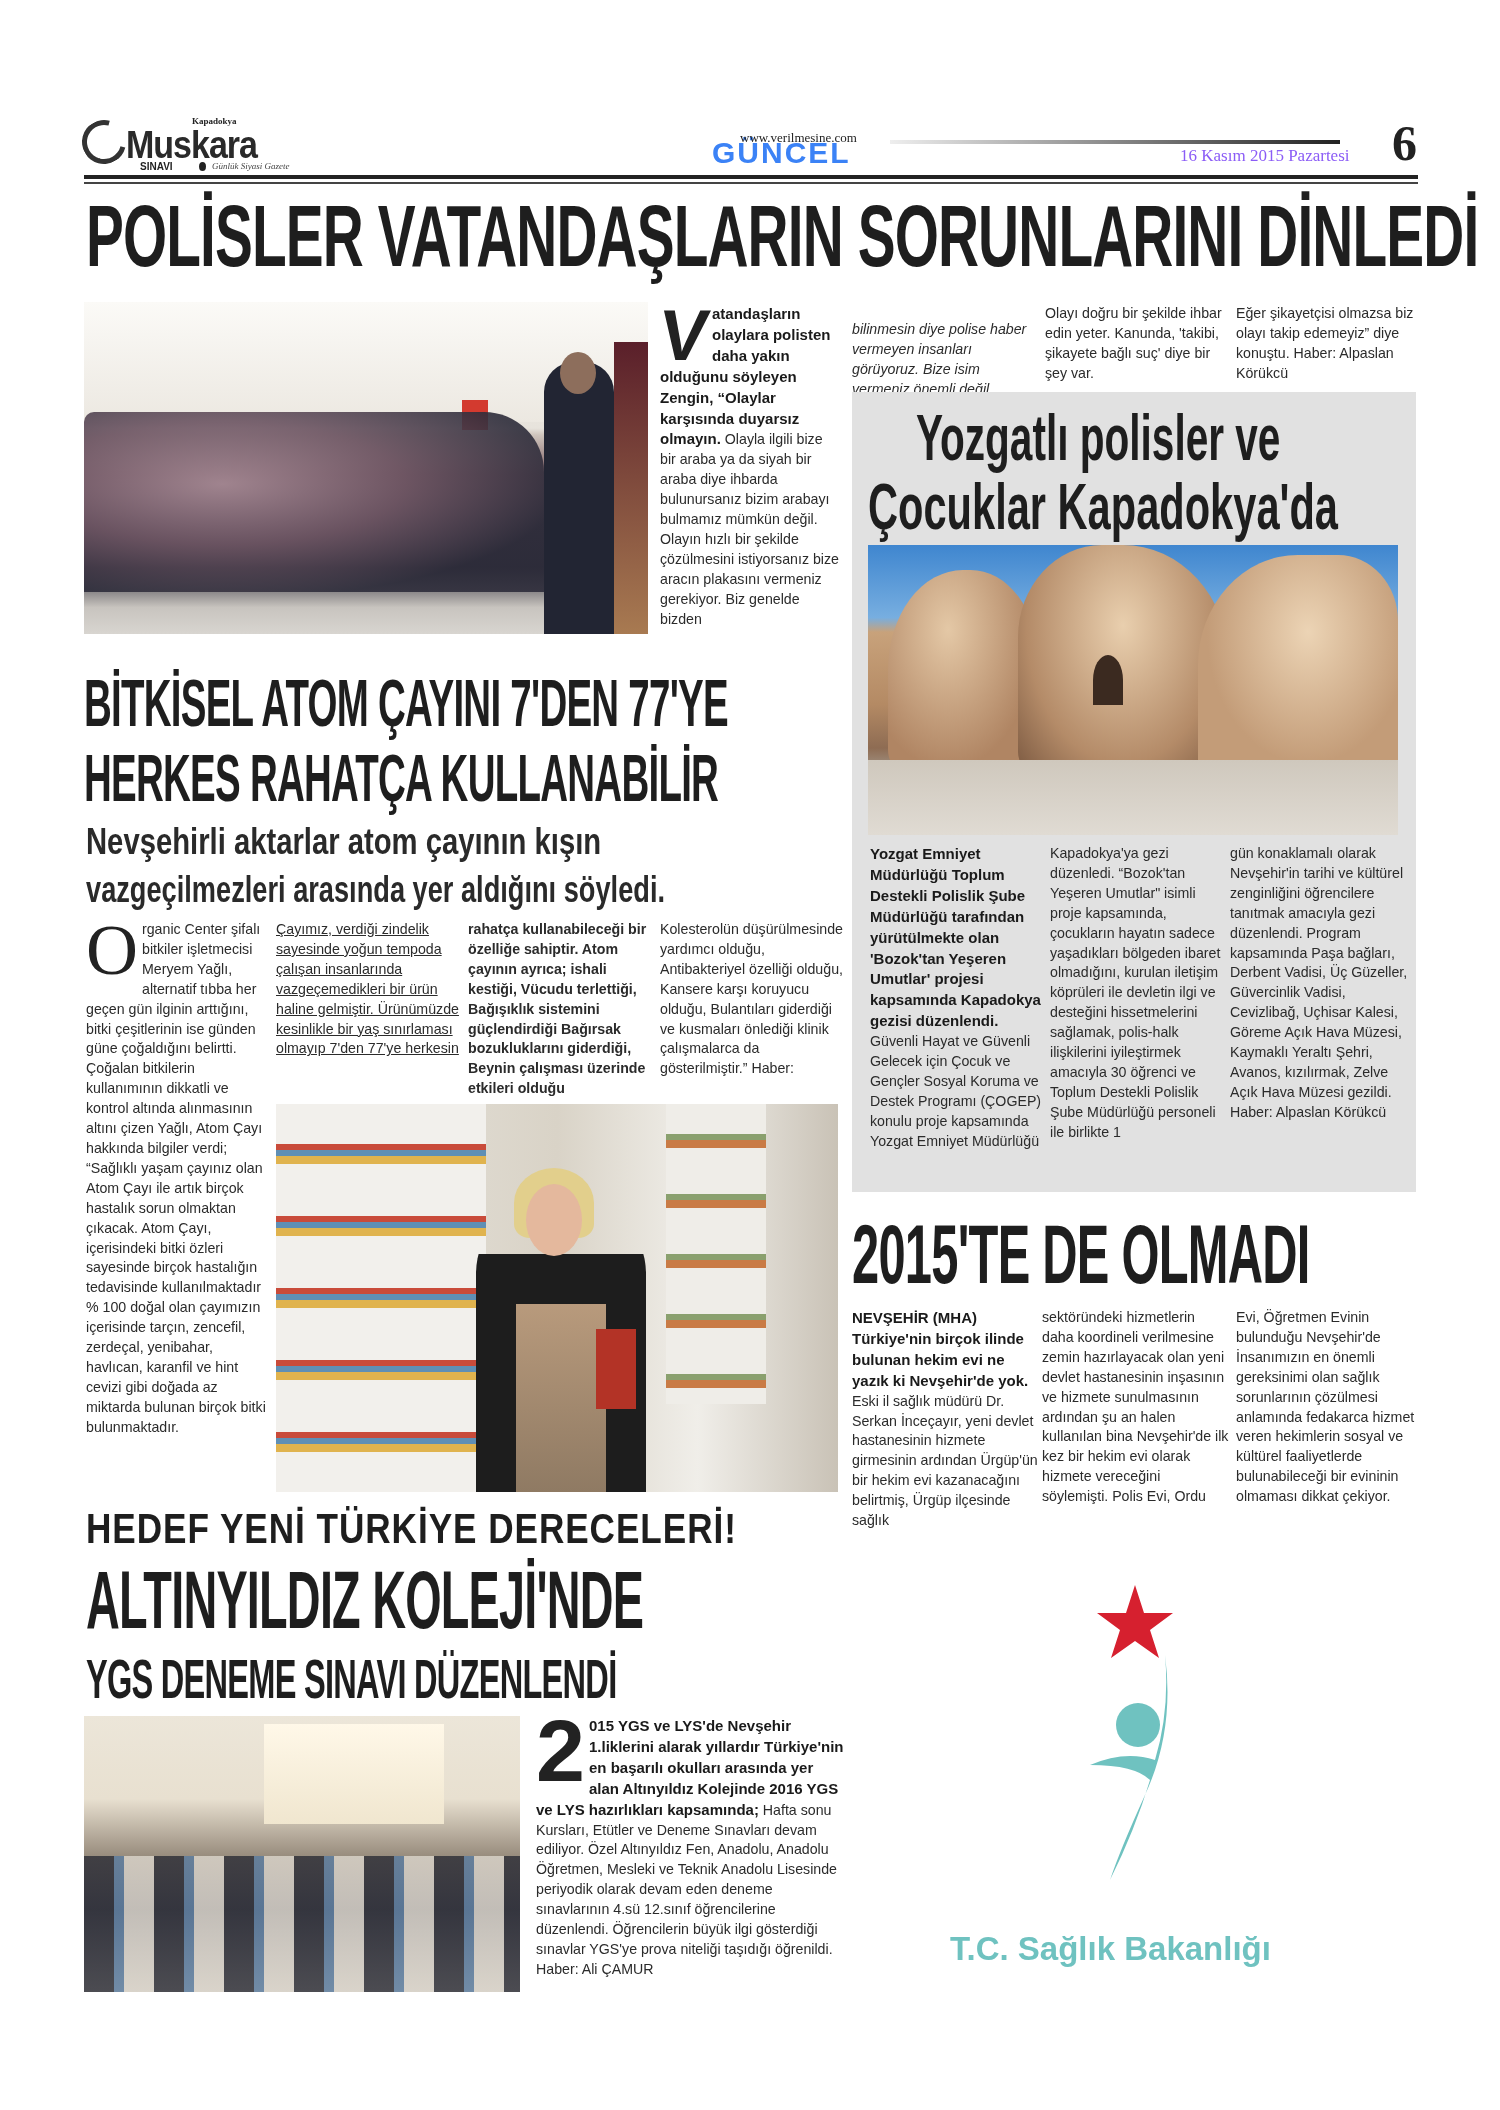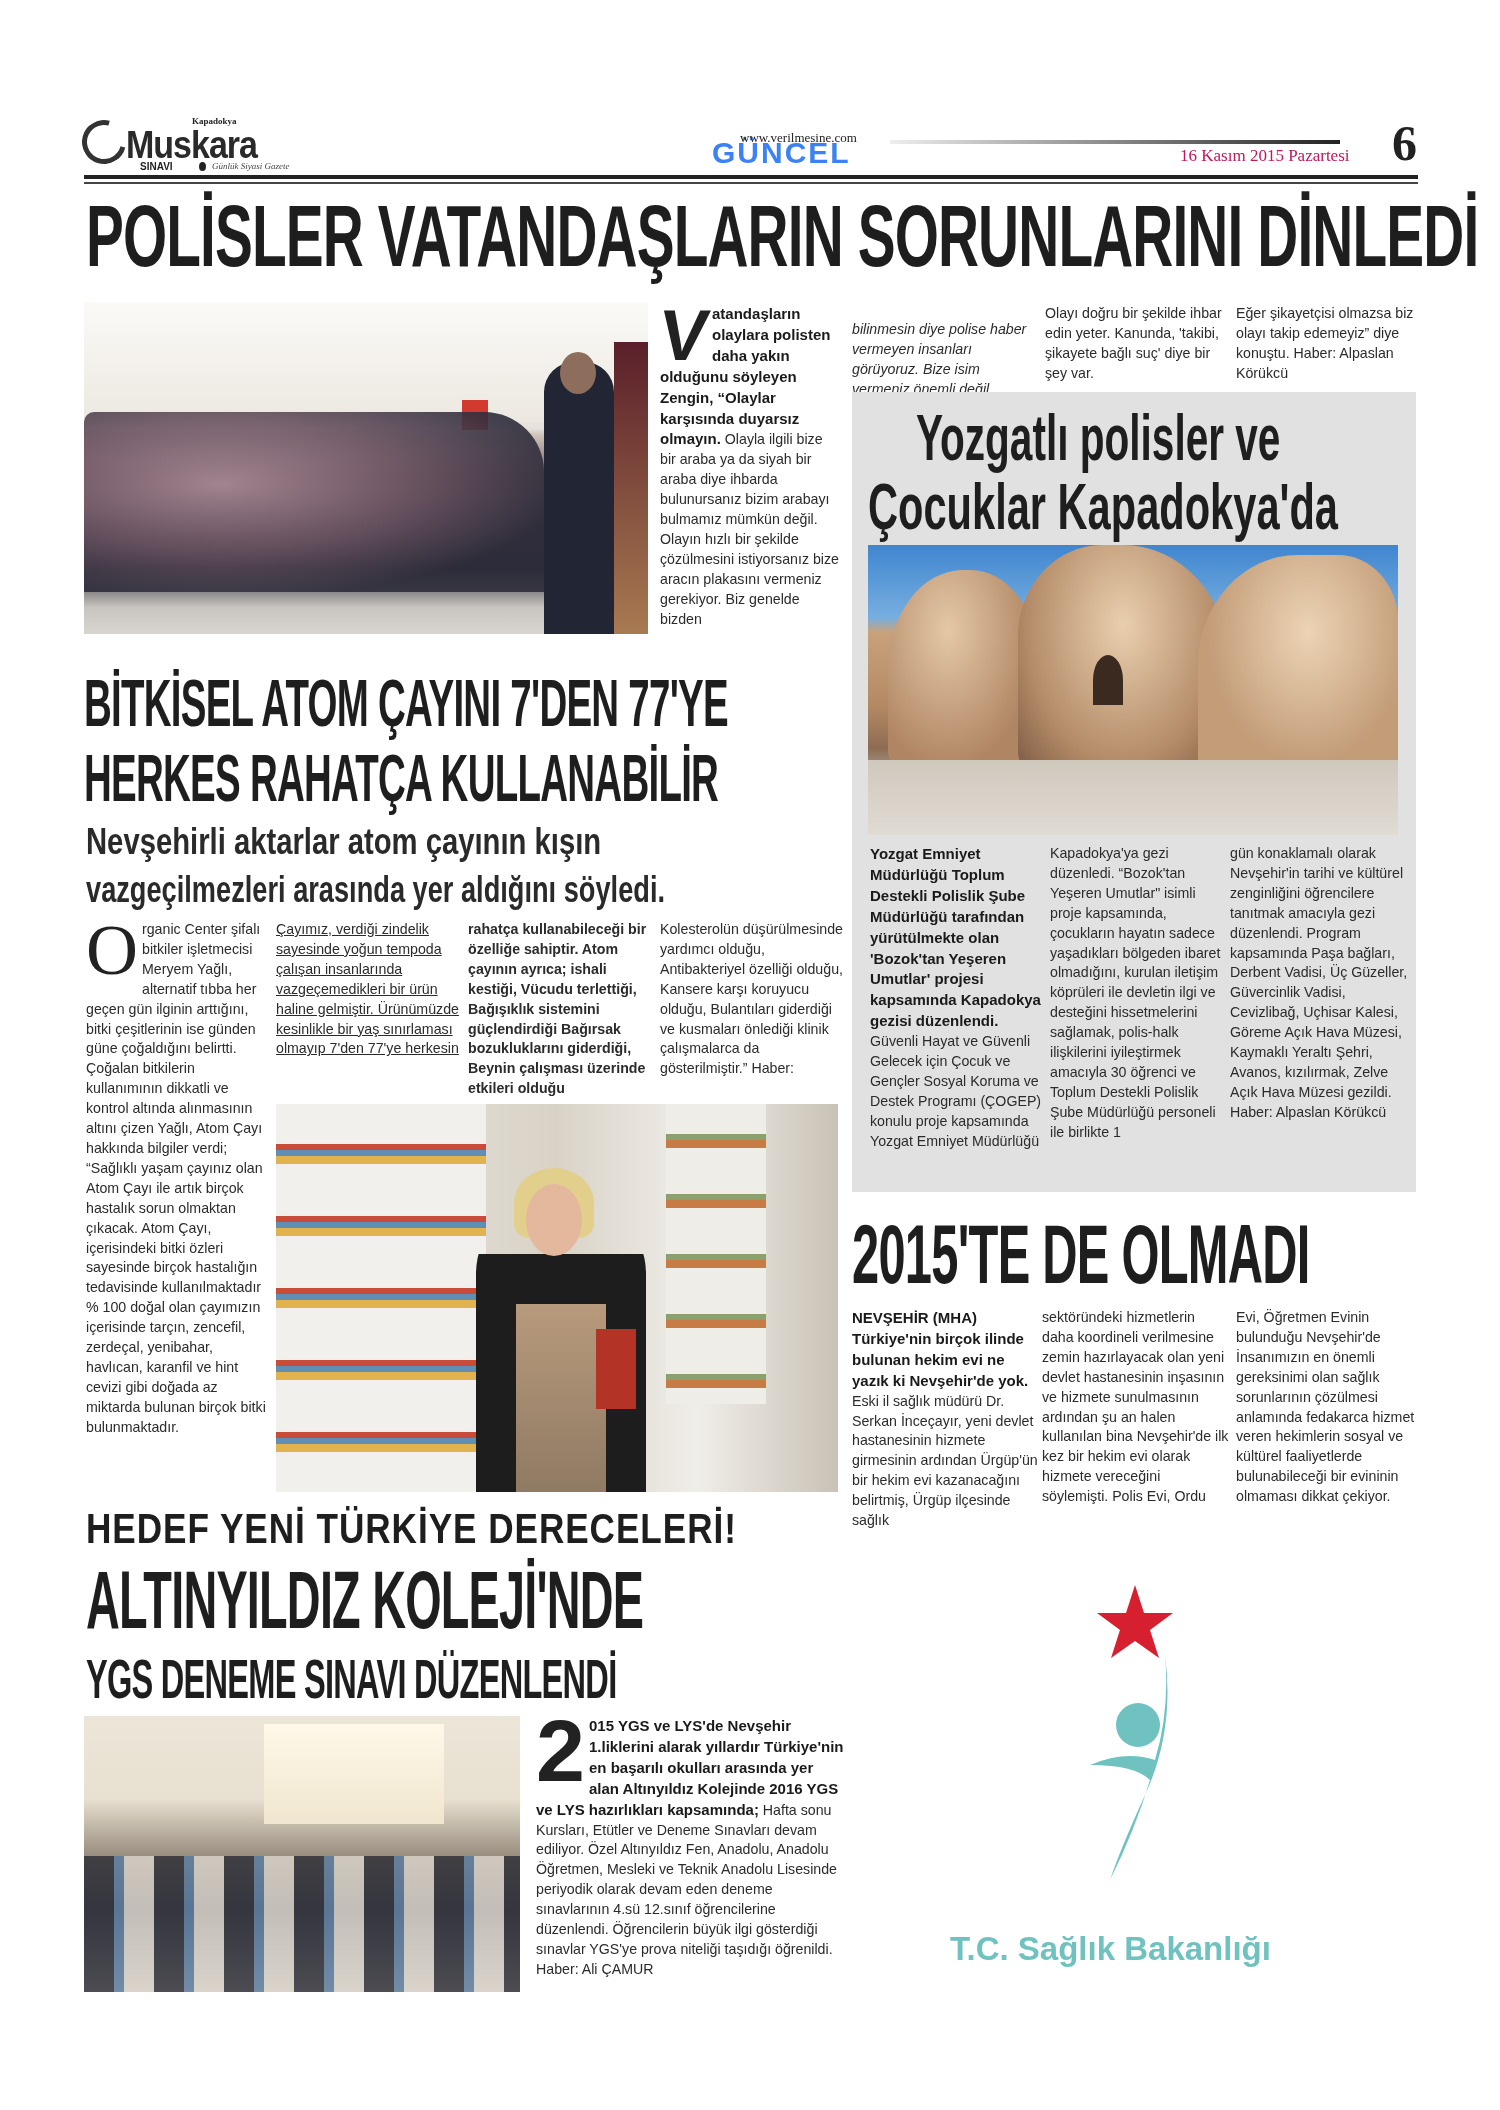--- a/index.html
+++ b/index.html
@@ -13,21 +13,21 @@
   .logo .swoosh { position: absolute; left: 0; top: 4px; width: 44px; height: 44px; border: 5px solid #333; border-right-color: transparent; border-radius: 50%; transform: rotate(-30deg); }
   .logo .kap { position: absolute; left: 110px; top: 0; font: bold 9px "Liberation Serif", serif; color: #222; }
   .logo .mus { position: absolute; left: 44px; top: 6px; font: 900 34px "Liberation Sans", sans-serif; letter-spacing: -1px; color: #2a2a2a; transform: scaleY(1.15); transform-origin: top left; }
   .logo .haber { position: absolute; left: 58px; top: 45px; font: bold 10px "Liberation Sans", sans-serif; color: #222; }
   .logo .dot { position: absolute; left: 117px; top: 46px; width: 7px; height: 9px; background: #222; border-radius: 50%; }
   .logo .gunluk { position: absolute; left: 130px; top: 45px; font: italic 9px "Liberation Serif", serif; color: #444; }
 
   .section-name { left: 712px; top: 136px; font: 900 30px "Liberation Sans", sans-serif; color: #3b82f6; letter-spacing: 2px; }
   .site-url { left: 740px; top: 130px; font: 13px "Liberation Serif", serif; color: #222; }
   .url-bar { left: 890px; top: 140px; width: 450px; height: 4px; background: linear-gradient(to right, #eee, #888, #222); }
-  .date { left: 1180px; top: 146px; font: 17px "Liberation Serif", serif; color: #be185d; }
+  .date { left: 1180px; top: 146px; font: 17px "Liberation Serif", serif; color: #8b5cf6; }
   .page-num { left: 1392px; top: 118px; font: bold 50px "Liberation Serif", serif; color: #222; line-height: 1; }
 
   .rule1 { left: 84px; top: 175px; width: 1334px; height: 4px; background: #222; }
   .rule2 { left: 84px; top: 182px; width: 1334px; height: 2px; background: #444; }
 
   
   .condensed { font-family: "Liberation Sans", sans-serif; font-weight: 900; color: #1e1e1e; transform-origin: left top; white-space: nowrap; line-height: 1; }
   .hl-main { left: 86px; top: 192px; font-size: 66px; transform: scale(0.86, 1.32); letter-spacing: -1px; }
   .hl-atom1 { left: 84px; top: 670px; font-size: 52px; transform: scale(0.74, 1.28); letter-spacing: -1px; }
   .hl-atom2 { left: 84px; top: 745px; font-size: 52px; transform: scale(0.74, 1.28); letter-spacing: -1px; }

